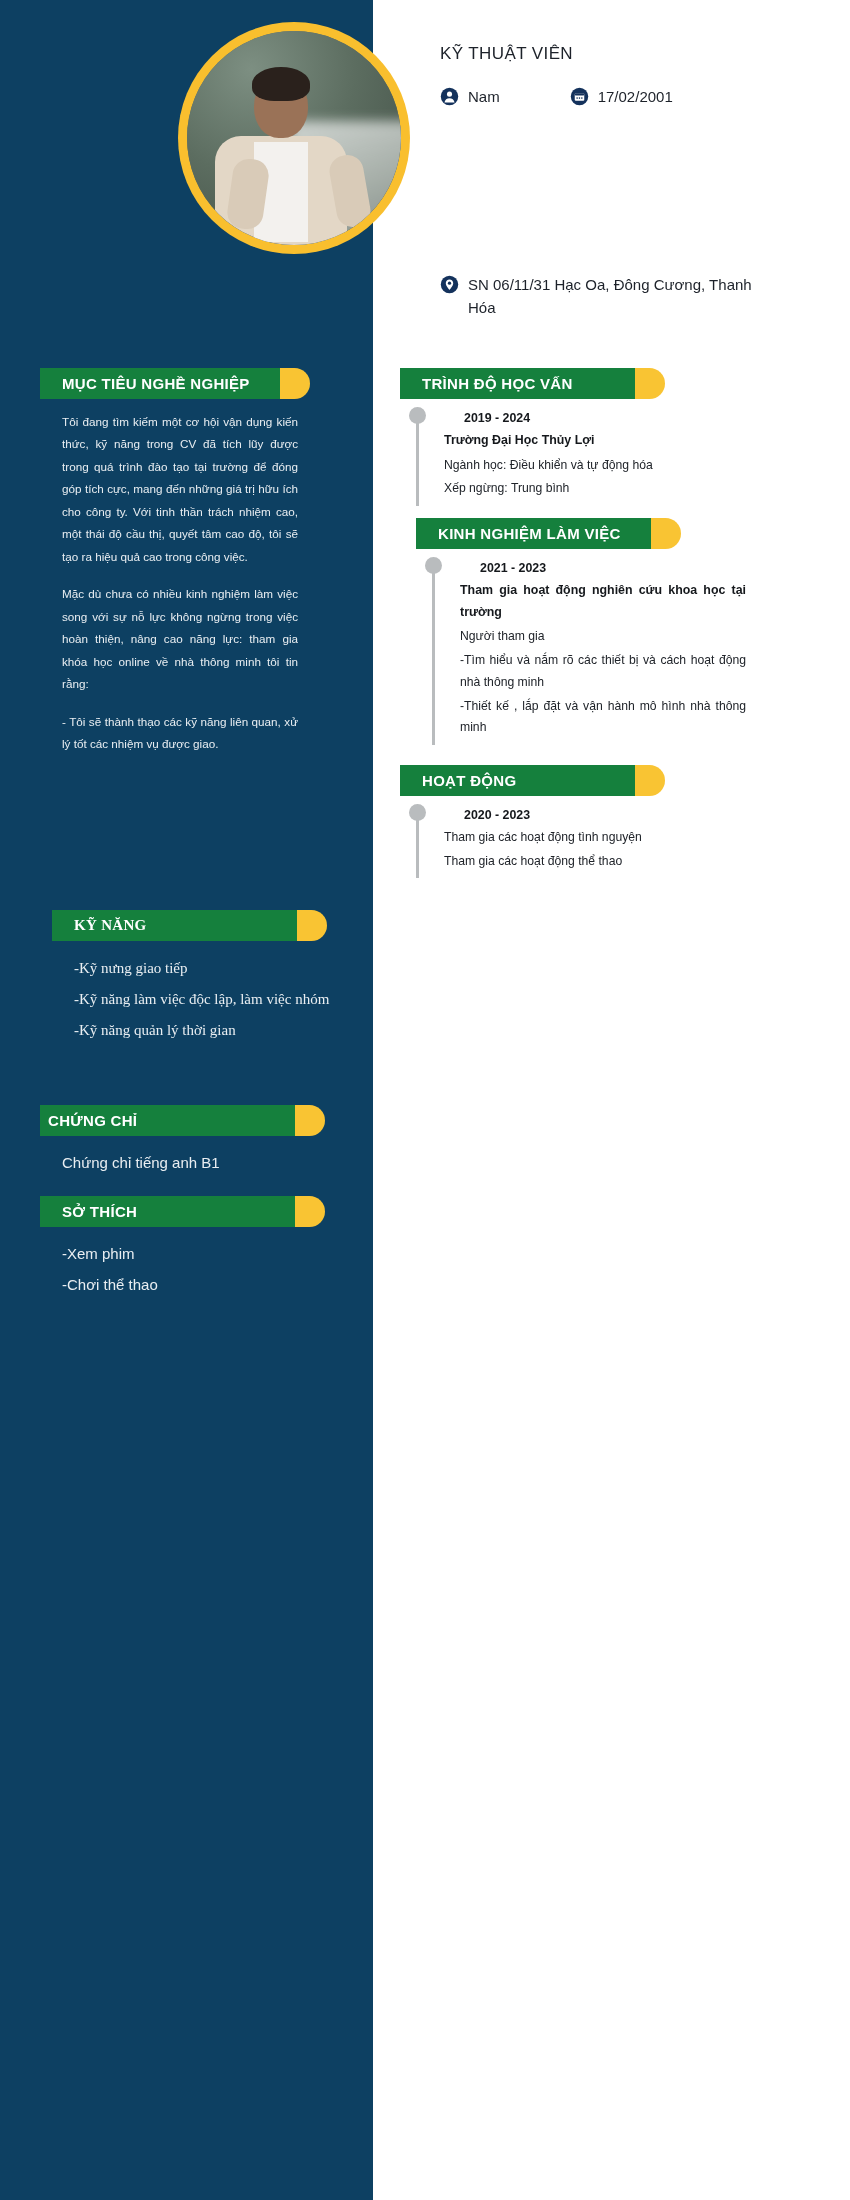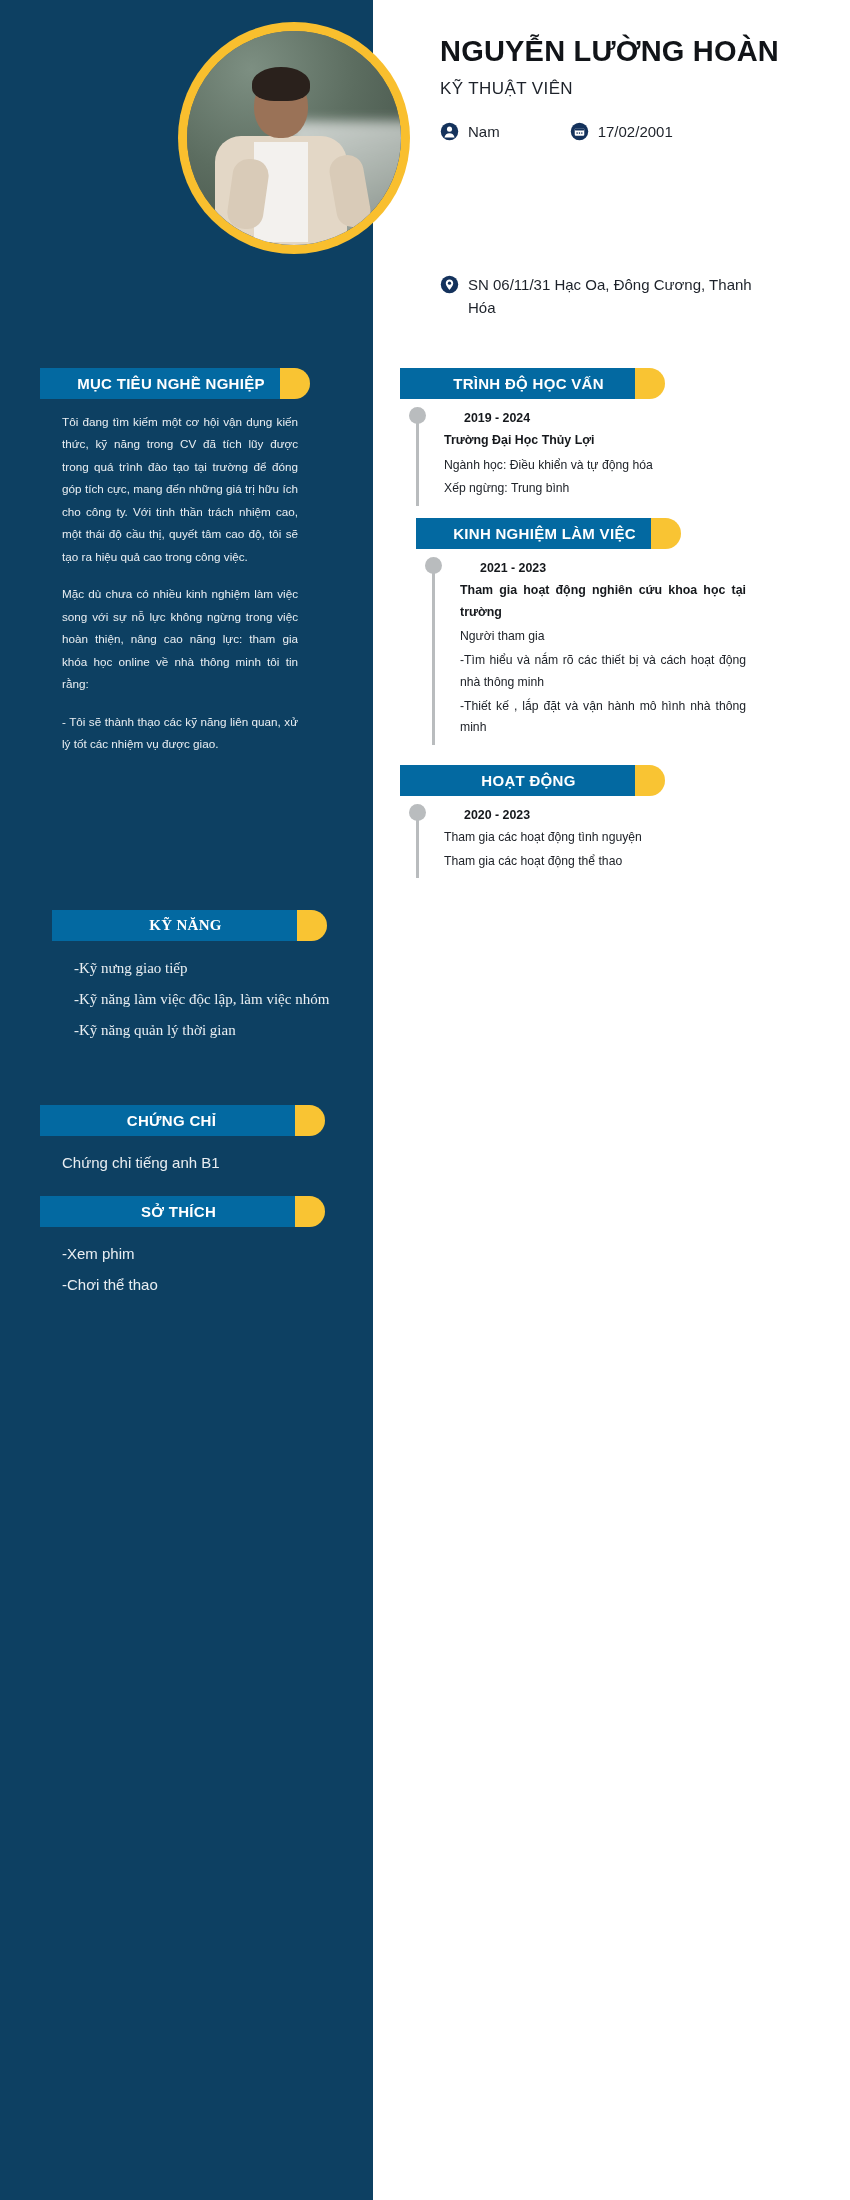--- a/index.html
+++ b/index.html
@@ -179,29 +179,28 @@
     left: 440px;
     top: 274px;
     width: 380px;
     z-index: 4;
   }
 
   
   .banner {
     position: relative;
     height: 31px;
-    background: #0369a1;
+    background: #15803d;
     display: flex;
     align-items: center;
     color: #ffffff;
     font-weight: 700;
     font-size: 15px;
     letter-spacing: .3px;
     padding-left: 22px;
-    justify-content: center;
   }
   .banner::after {
     content: "";
     position: absolute;
     right: -30px;
     top: 0;
     width: 30px;
     height: 31px;
     background: #f9c433;
     border-top-right-radius: 30px;
@@ -310,21 +309,20 @@
       <div class="photo-body"></div>
       <div class="photo-shirt"></div>
       <div class="photo-arm-l"></div>
       <div class="photo-arm-r"></div>
       <div class="photo-head"></div>
       <div class="photo-hair"></div>
     </div>
   </div>
 
   <div class="header-right">
-    <div class="full-name">NGUYỄN LƯỜNG HOÀN</div>
     <div class="job-title">KỸ THUẬT VIÊN</div>
 
     <div class="contact-row">
       <div class="contact-item">
         <span class="ic">
           <svg viewBox="0 0 24 24">
               <circle cx="12" cy="12" r="11" fill="#14325c"></circle>
               <circle cx="12" cy="9" r="3.2" fill="#ffffff"></circle>
               <path d="M5.6 19.5c.6-3.6 3.2-5.4 6.4-5.4s5.8 1.8 6.4 5.4z" fill="#ffffff"></path>
             </svg>

